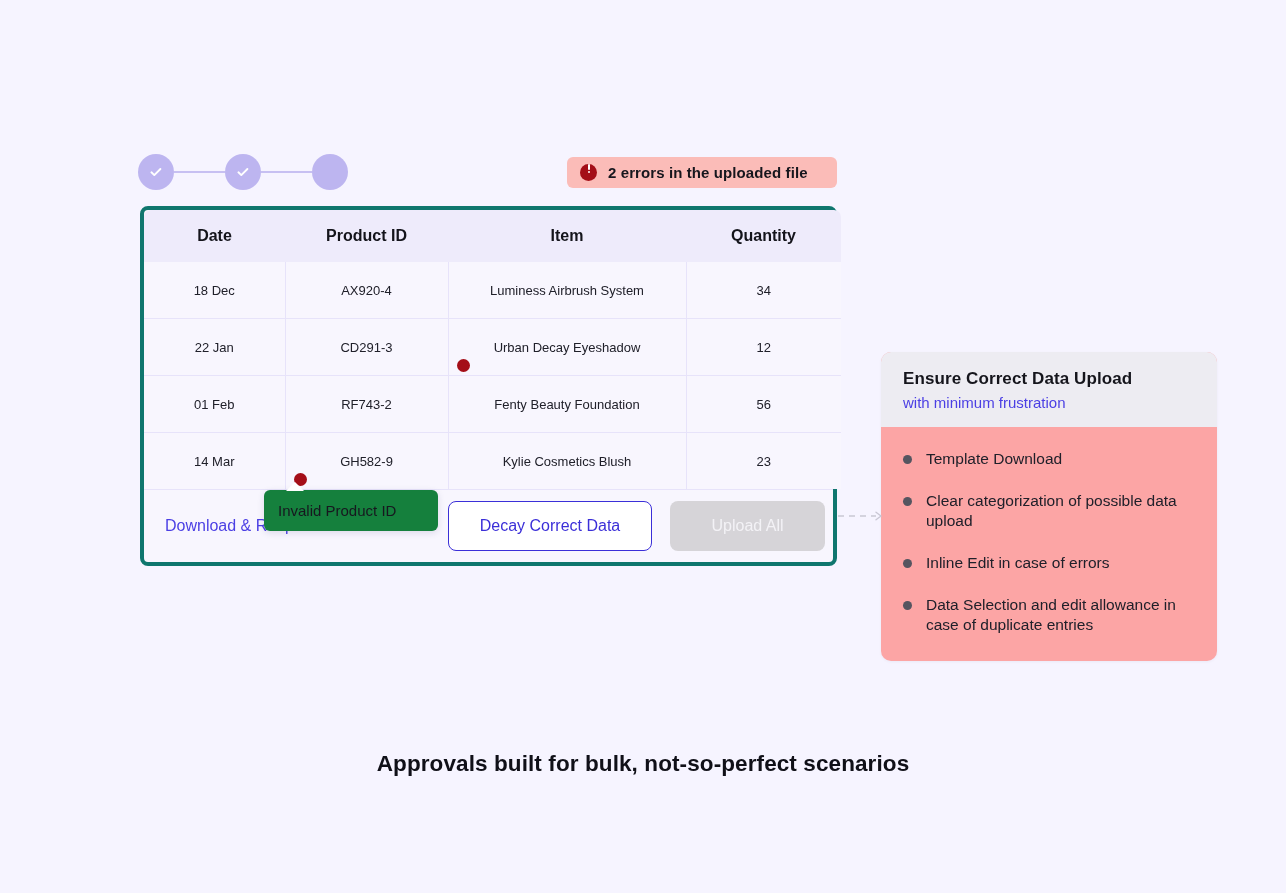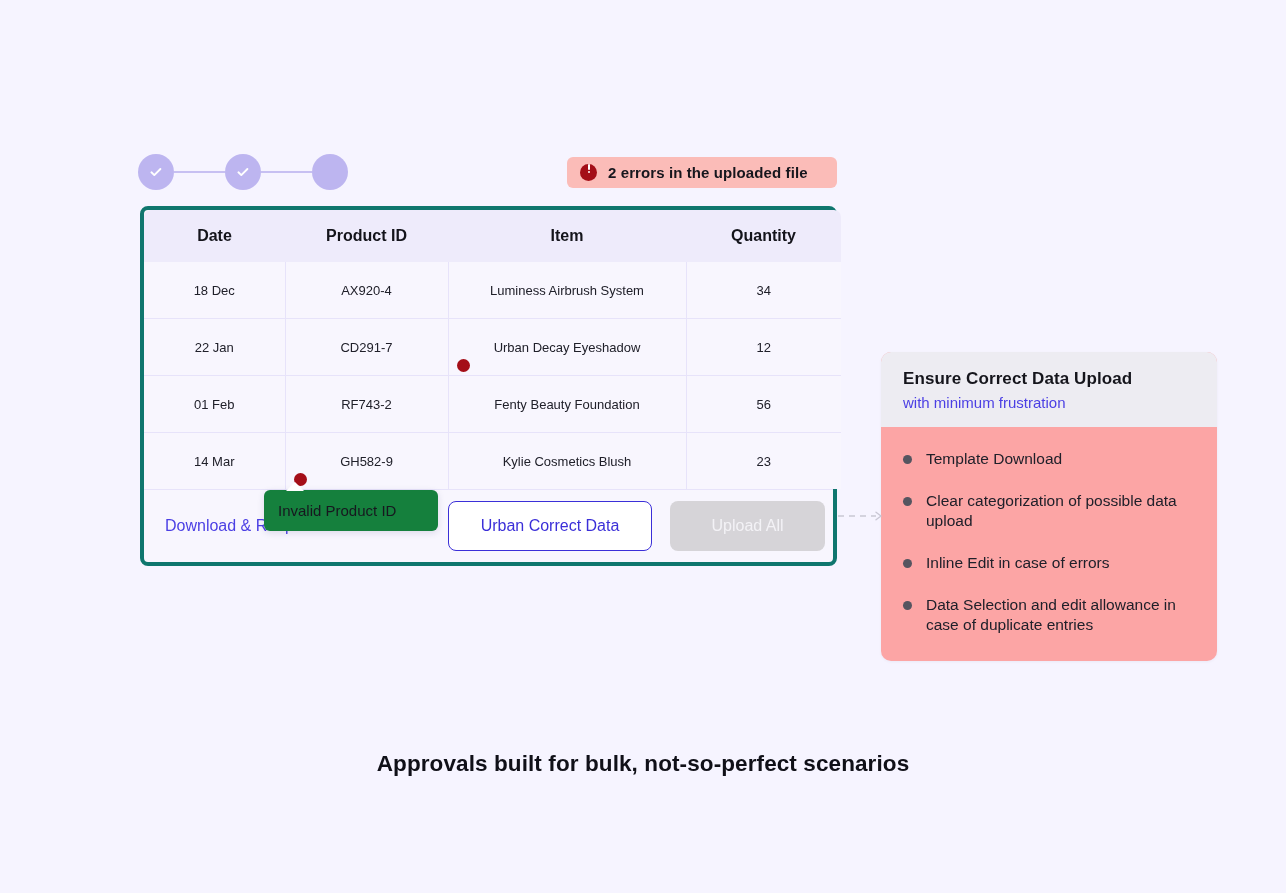--- a/index.html
+++ b/index.html
@@ -364,21 +364,21 @@
     </thead>
     <tbody>
       <tr>
         <td>18 Dec</td>
         <td>AX920-4</td>
         <td>Luminess Airbrush System</td>
         <td>34</td>
       </tr>
       <tr>
         <td>22 Jan</td>
-        <td>CD291-7</td>
+        <td>CD291-3</td>
         <td class="err-cell">
           <span>Urban Decay Eyeshadow</span>
           <span class="cell-badge">
             <span class="excl-inner"><span class="bar"></span><span class="dot"></span></span>
           </span>
         </td>
         <td>12</td>
       </tr>
       <tr>
         <td>01 Feb</td>
@@ -395,21 +395,21 @@
           </span>
         </td>
         <td>Kylie Cosmetics Blush</td>
         <td>23</td>
       </tr>
     </tbody>
   </table>
 
   <div id="actions-row">
     <span id="download-reupload-link">Download &amp; Reupload</span>
-    <button id="upload-correct-btn">Urban Correct Data</button>
+    <button id="upload-correct-btn">Decay Correct Data</button>
     <button id="upload-all-btn">Upload All</button>
   </div>
 </div>
 
 <div id="tooltip">
   <div id="tooltip-arrow"></div>
   <span id="tooltip-text">Invalid Product ID</span>
 </div>
 
 <div id="connector">

